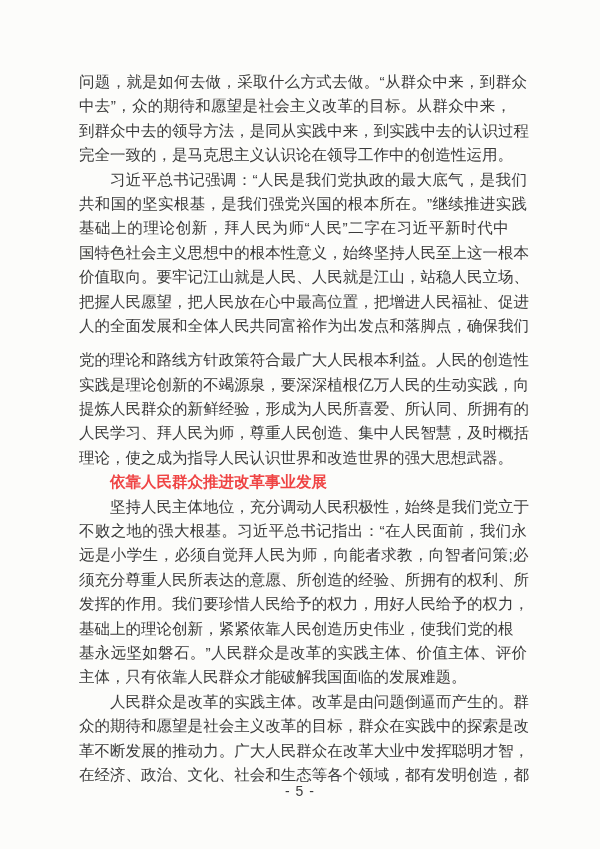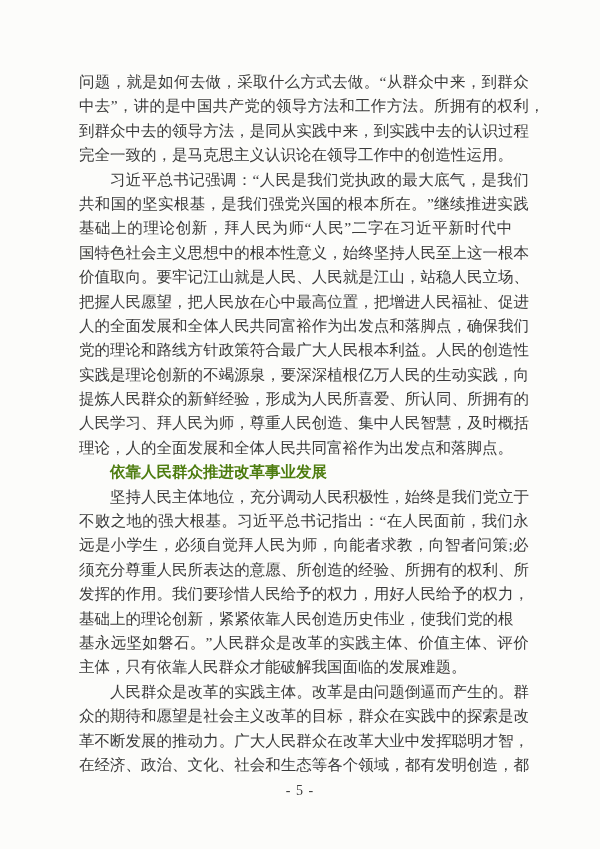--- a/index.html
+++ b/index.html
@@ -1,74 +1,74 @@
 <!DOCTYPE html>
 <html><head>
 <meta charset="utf-8">
 <style>
   html, body { margin: 0; padding: 0; }
   .page {
     position: relative;
     width: 600px;
     height: 849px;
     background: #fcfcfa;
-    font-family: Liberation Serif, serif;
+    font-family: Liberation Sans, sans-serif;
     overflow: hidden;
   }
   .text-block {
     position: absolute;
     left: 79px;
     top: 70px;
     width: 450px;
   }
   .line {
     height: 24.4px;
     line-height: 24.4px;
     font-size: 15.5px;
     color: #3b3b3b;
     white-space: nowrap;
     text-rendering: optimizeLegibility;
   }
   .line.indent { padding-left: 31px; }
   .line.heading {
     font-weight: bold;
-    color: #4d7c0f;
+    color: #ef4444;
   }
   .footer {
     position: absolute;
     top: 783px;
     left: 0;
     width: 600px;
     text-align: center;
     font-size: 14px;
     color: #3b3b3b;
     letter-spacing: 1px;
   }
 </style>
 </head>
 <body>
 
 <div class="page">
   <div class="text-block">
       <div class="line j" style="letter-spacing: 0.314116px;"><span>问题，就是如何去做，采取什么方式去做。“从群众中来，到群众</span></div>
-      <div class="line j" style="letter-spacing: 0.314116px;"><span>中去”，讲的是中国共产党的领导方法和工作方法。所拥有的权利，</span></div>
+      <div class="line j" style="letter-spacing: 0.314116px;"><span>中去”，众的期待和愿望是社会主义改革的目标。从群众中来，</span></div>
       <div class="line j" style="letter-spacing: 0.0172414px;"><span>到群众中去的领导方法，是同从实践中来，到实践中去的认识过程</span></div>
       <div class="line"><span>完全一致的，是马克思主义认识论在领导工作中的创造性运用。</span></div>
       <div class="line indent j" style="letter-spacing: 0.337384px;"><span>习近平总书记强调：“人民是我们党执政的最大底气，是我们</span></div>
       <div class="line j" style="letter-spacing: 0.314116px;"><span>共和国的坚实根基，是我们强党兴国的根本所在。”继续推进实践</span></div>
       <div class="line j" style="letter-spacing: 0.61153px;"><span>基础上的理论创新，拜人民为师“人民”二字在习近平新时代中</span></div>
       <div class="line j" style="letter-spacing: 0.0172414px;"><span>国特色社会主义思想中的根本性意义，始终坚持人民至上这一根本</span></div>
       <div class="line j" style="letter-spacing: 0.0172414px;"><span>价值取向。要牢记江山就是人民、人民就是江山，站稳人民立场、</span></div>
       <div class="line j" style="letter-spacing: 0.0172414px;"><span>把握人民愿望，把人民放在心中最高位置，把增进人民福祉、促进</span></div>
       <div class="line j" style="letter-spacing: 0.0172414px; text-align: right;"><span>人的全面发展和全体人民共同富裕作为出发点和落脚点，确保我们</span></div>
-      <div class="line j" style="letter-spacing: 0.0172414px;"><span>党的理论和路线方针政策符合最广大人民根本利益。人民的创造性</span></div>
+      <div class="line j" style="letter-spacing: 0.0172414px; margin-top: 10px;"><span>党的理论和路线方针政策符合最广大人民根本利益。人民的创造性</span></div>
       <div class="line j" style="letter-spacing: 0.0172414px;"><span>实践是理论创新的不竭源泉，要深深植根亿万人民的生动实践，向</span></div>
       <div class="line j" style="letter-spacing: 0.0172414px;"><span>提炼人民群众的新鲜经验，形成为人民所喜爱、所认同、所拥有的</span></div>
       <div class="line j" style="letter-spacing: 0.0172414px;"><span>人民学习、拜人民为师，尊重人民创造、集中人民智慧，及时概括</span></div>
-      <div class="line"><span>理论，人的全面发展和全体人民共同富裕作为出发点和落脚点。</span></div>
+      <div class="line"><span>理论，使之成为指导人民认识世界和改造世界的强大思想武器。</span></div>
       <div class="line heading indent"><span>依靠人民群众推进改革事业发展</span></div>
       <div class="line indent j" style="letter-spacing: 0.0185185px;"><span>坚持人民主体地位，充分调动人民积极性，始终是我们党立于</span></div>
       <div class="line j" style="letter-spacing: 0.314116px;"><span>不败之地的强大根基。习近平总书记指出：“在人民面前，我们永</span></div>
       <div class="line j" style="letter-spacing: 0.403017px; text-align: center;"><span>远是小学生，必须自觉拜人民为师，向能者求教，向智者问策;必</span></div>
       <div class="line j" style="letter-spacing: 0.0172414px;"><span>须充分尊重人民所表达的意愿、所创造的经验、所拥有的权利、所</span></div>
       <div class="line j" style="letter-spacing: 0.0172414px;"><span>发挥的作用。我们要珍惜人民给予的权力，用好人民给予的权力，</span></div>
       <div class="line j" style="letter-spacing: 0.0172414px;"><span>基础上的理论创新，紧紧依靠人民创造历史伟业，使我们党的根</span></div>
       <div class="line j" style="letter-spacing: 0.314116px;"><span>基永远坚如磐石。”人民群众是改革的实践主体、价值主体、评价</span></div>
       <div class="line"><span>主体，只有依靠人民群众才能破解我国面临的发展难题。</span></div>
       <div class="line indent j" style="letter-spacing: 0.0185185px;"><span>人民群众是改革的实践主体。改革是由问题倒逼而产生的。群</span></div>

